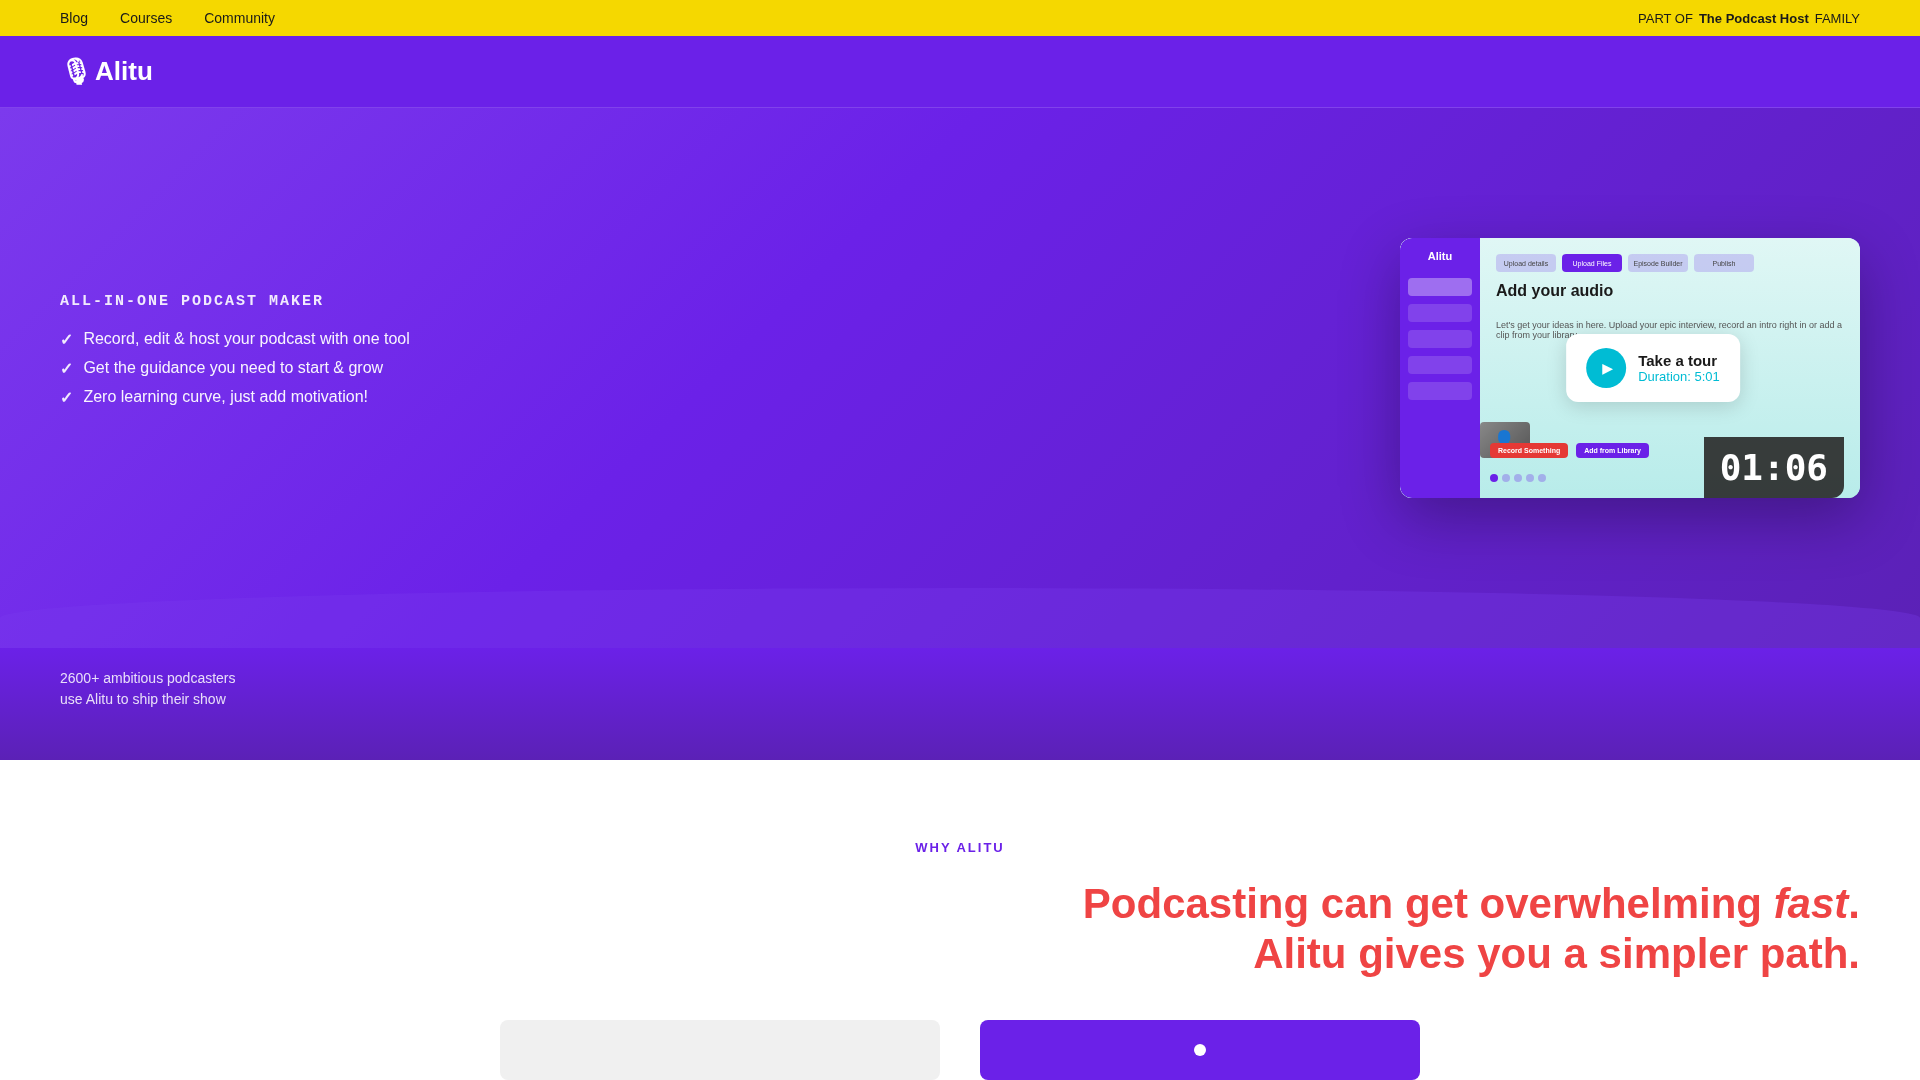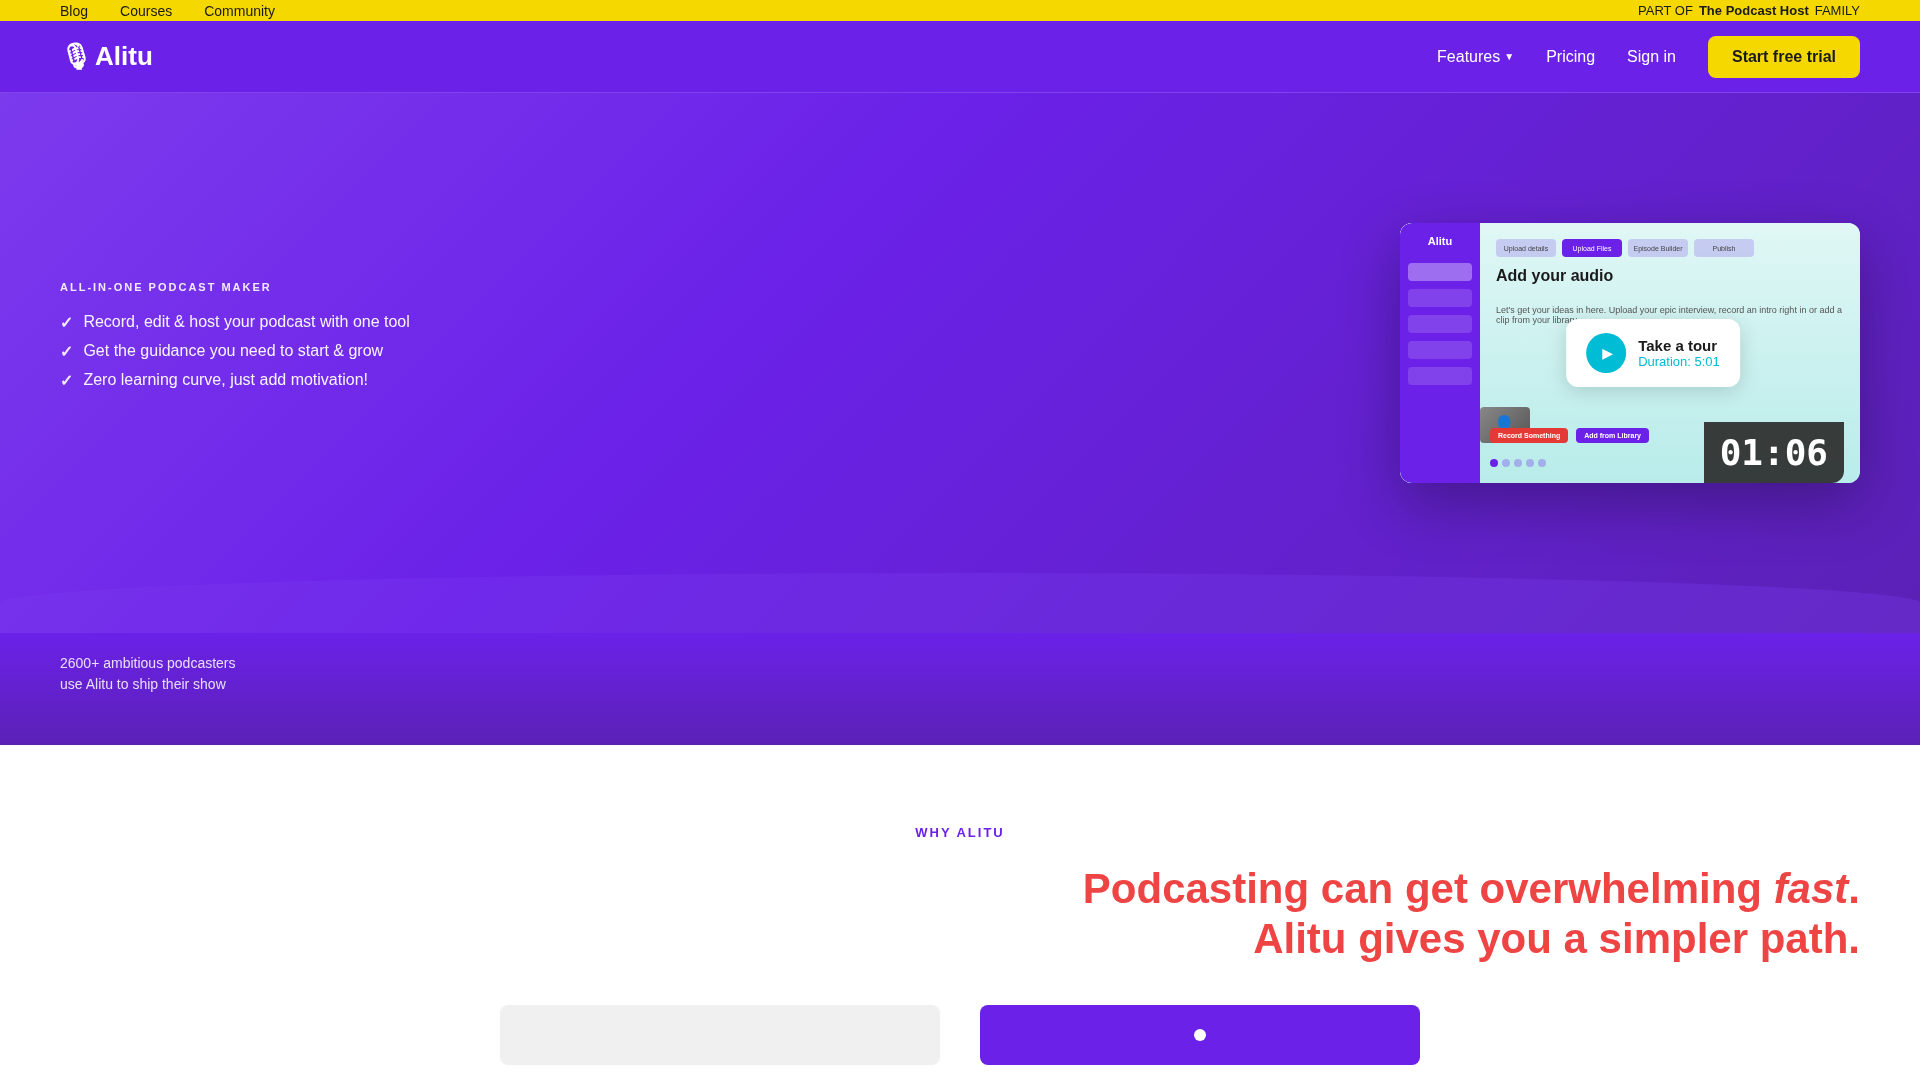--- a/index.html
+++ b/index.html
@@ -5,21 +5,21 @@
     * { margin: 0; padding: 0; box-sizing: border-box; }
     body { font-family: -apple-system, BlinkMacSystemFont, 'Segoe UI', Arial, sans-serif; overflow-x: hidden; }
 
     
     #top-bar {
       background: #f5d800;
       display: flex;
       align-items: center;
       justify-content: space-between;
       padding: 0 60px;
-      height: 21px;
+      height: 36px;
     }
     #top-bar-left { display: flex; gap: 32px; }
     #top-bar-left a, #top-bar-right a {
       text-decoration: none;
       color: #1a1a1a;
       font-size: 14px;
       font-weight: 500;
     }
     #top-bar-right { display: flex; align-items: center; gap: 6px; font-size: 13px; color: #1a1a1a; }
     #top-bar-right .brand { font-weight: 700; }
@@ -67,25 +67,26 @@
       left: 0;
       right: 0;
       height: 120px;
       background: #7c3aed;
       border-radius: 50% 50% 0 0 / 30px 30px 0 0;
       opacity: 0.3;
     }
     #hero-left { flex: 1; max-width: 600px; }
     #hero-eyebrow {
       color: rgba(255,255,255,0.9);
-      font-size: 11px;
+      font-size: 15px;
       font-weight: 600;
       letter-spacing: 2px;
       text-transform: uppercase;
       margin-bottom: 20px;
+      font-family: Liberation Mono, monospace;
     }
     #hero-title {
       color: white;
       font-size: 52px;
       font-weight: 800;
       line-height: 1.15;
       margin-bottom: 28px;
     }
     #hero-bullets { list-style: none; margin-bottom: 36px; }
     #hero-bullets li {
@@ -371,29 +372,20 @@
     <span>PART OF</span>
     <span class="brand">The Podcast Host</span>
     <span>FAMILY</span>
   </div>
 </div>
 
 <nav id="navbar">
   <div id="logo">
     <span>🎙</span>
     <span>Alitu</span>
-  </div>
-  <div id="nav-links">
-    <a href="#" id="features-link">
-      <span>Features</span>
-      <span class="chevron">▼</span>
-    </a>
-    <a href="#">Pricing</a>
-    <a href="#">Sign in</a>
-    <button id="start-trial-btn">Start free trial</button>
   </div>
 </nav>
 
 <section id="hero">
   <div id="hero-left">
     <p id="hero-eyebrow">ALL-IN-ONE PODCAST MAKER</p>
     <ul id="hero-bullets">
       <li>
           <span class="check">✓</span>
           <span>Record, edit &amp; host your podcast with one tool</span>

